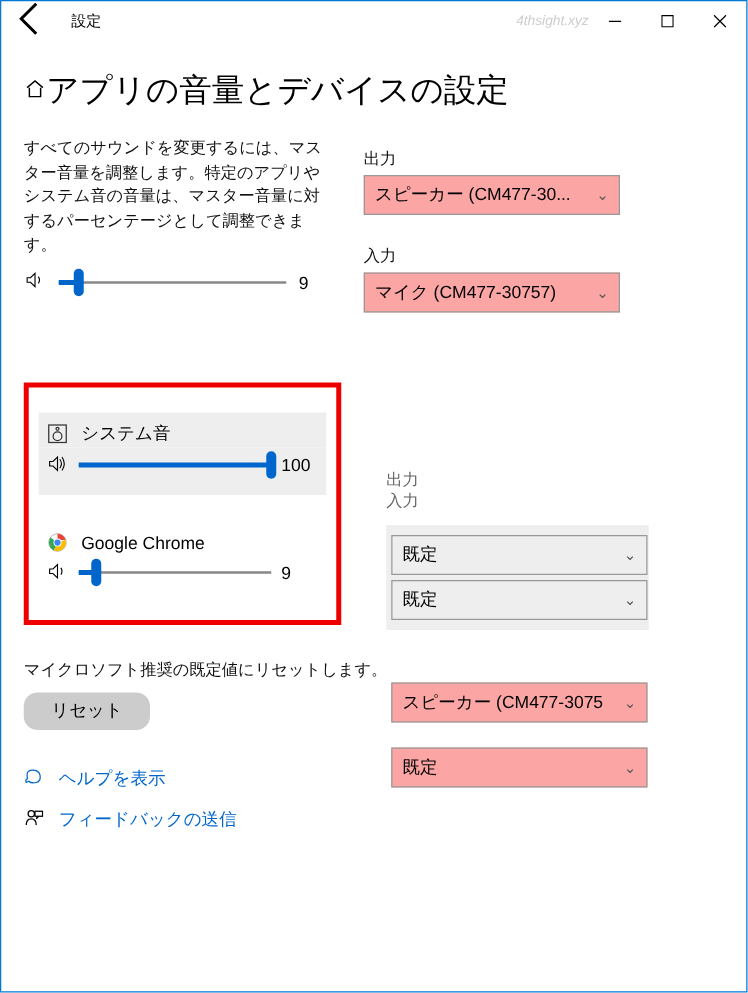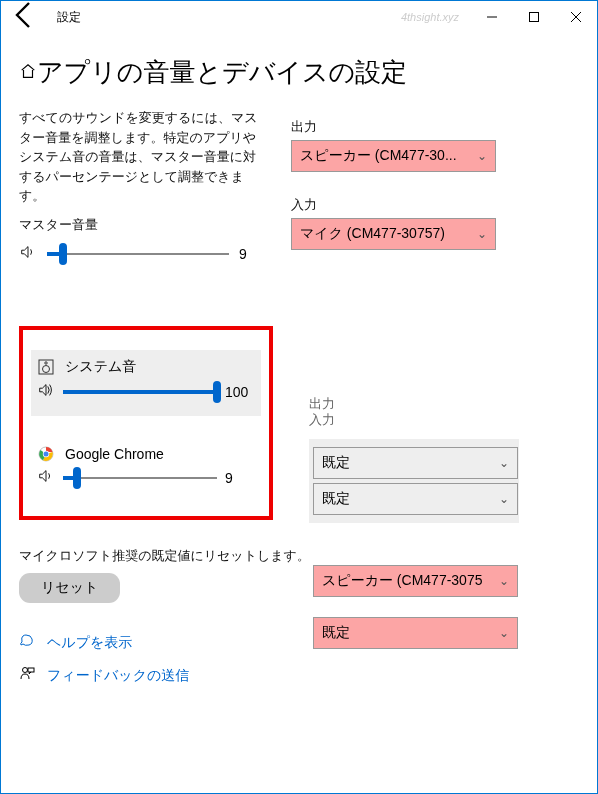--- a/index.html
+++ b/index.html
@@ -15,21 +15,21 @@
   }
   .titlebar {
     height: 32px;
     display: flex;
     align-items: center;
     padding-left: 8px;
   }
   .titlebar .back { width: 32px; text-align: center; font-size: 16px; }
   .titlebar .title { font-size: 12px; margin-left: 16px; }
   .titlebar .spacer { flex: 1; }
-  .watermark { font-size: 11px; color: #ccc; font-style: italic; margin-right: 12px;}
+  .watermark { font-size: 11px; color: #ccc; font-style: italic; margin-right: 0;}
   .win-btns { display: flex; }
   .win-btns div { width: 42px; height: 32px; display:flex; align-items:center; justify-content:center; }
   .win-btns svg { width:10px; height:10px; }
   .content { padding: 8px 18px 0 18px; }
   .header-row { display:flex; align-items:center; margin-top:14px; margin-bottom:18px;}
   .home-icon svg { width:18px; height:18px; }
   h1 { font-size: 26px; font-weight: 400; }
   .two-col { display:flex; gap: 22px; margin-top: 10px;}
   .left-col { width: 250px; }
   .right-col { width: 220px; }
@@ -122,21 +122,20 @@
       <svg viewBox="0 0 20 20">
           <path d="M3 9 L10 3 L17 9 M5 9 V17 H15 V9" stroke="#000" stroke-width="1.3" fill="none"></path>
         </svg>
     </span>
     <h1>アプリの音量とデバイスの設定</h1>
   </div>
 
   <div class="two-col">
     <div class="left-col">
       <div class="desc">すべてのサウンドを変更するには、マスター音量を調整します。特定のアプリやシステム音の音量は、マスター音量に対するパーセンテージとして調整できます。</div>
-      <div class="section-label">マスター音量</div>
       <div class="slider-row">
         <span class="vol-icon">
           <svg viewBox="0 0 20 20">
               <path d="M3 8 H6 L10 4 V16 L6 12 H3 Z" stroke="#000" stroke-width="1" fill="none"></path>
               <path d="M13 7 Q15 10 13 13" stroke="#000" stroke-width="1" fill="none"></path>
             </svg>
         </span>
         <div class="slider">
           <div class="track"></div>
           <div class="fill" style="width:9%"></div>

